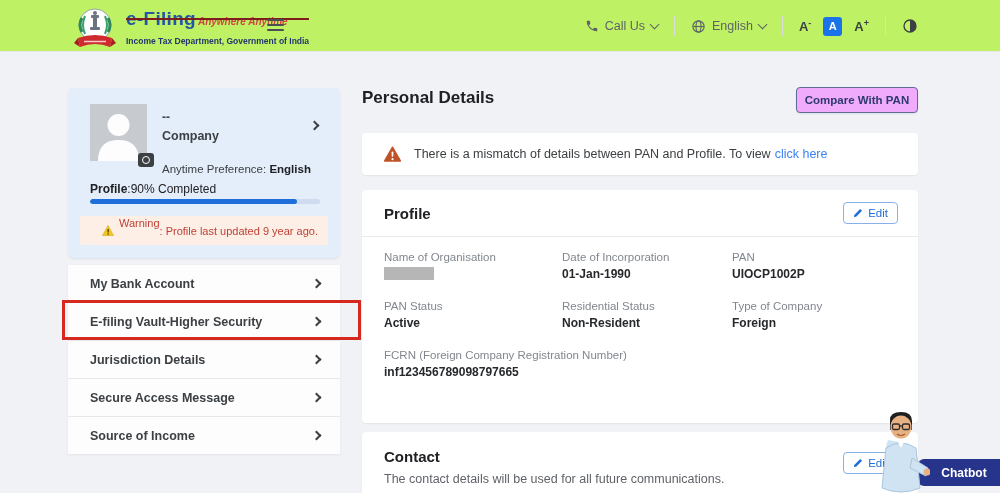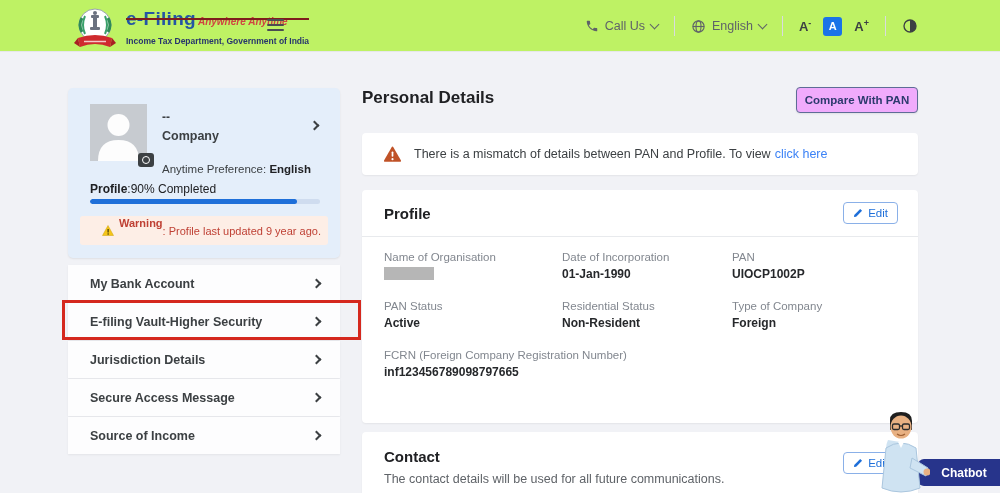--- a/index.html
+++ b/index.html
@@ -57,21 +57,21 @@
   .plang b { color:#202124; }
   .pprog-text { position:absolute; left:22px; top:94px; font-size:12px; color:#202124; }
   .pprog-text b { font-weight:bold; }
   .ptrack { position:absolute; left:22px; top:111px; width:230px; height:5px; background:#cfdcef; border-radius:3px; overflow:hidden; }
   .pfill { height:100%; background:#1e6fd9; border-radius:3px; }
   .pwarn {
     position:absolute; left:12px; right:12px; top:128px; height:29px; background:#fdeee6;
     border-radius:3px; display:flex; align-items:center; padding-left:22px;
     font-size:11px; color:#bf4034;
   }
-  .pwarn b { font-weight:bold; margin:0 0 15px 5px; }
+  .pwarn b { font-weight:normal; margin:0 0 15px 5px; }
   .menu { position:absolute; left:68px; top:265px; width:272px; z-index:2; }
   .mitem {
     height:37px; margin-bottom:1px; background:#fdfdfe; box-shadow:0 1px 2px rgba(0,0,0,.06);
     display:flex; align-items:center; justify-content:space-between;
     padding:0 20px 0 22px; font-size:12.5px; font-weight:bold; color:#3c4043; cursor:pointer;gap:19px;
   }
   .mitem.active { background:#eaf2fc; }
   .annot {
     position:absolute; left:62px; top:300px; width:299px; height:40px;
     border:3px solid #d5281e; z-index:4; pointer-events:none;

